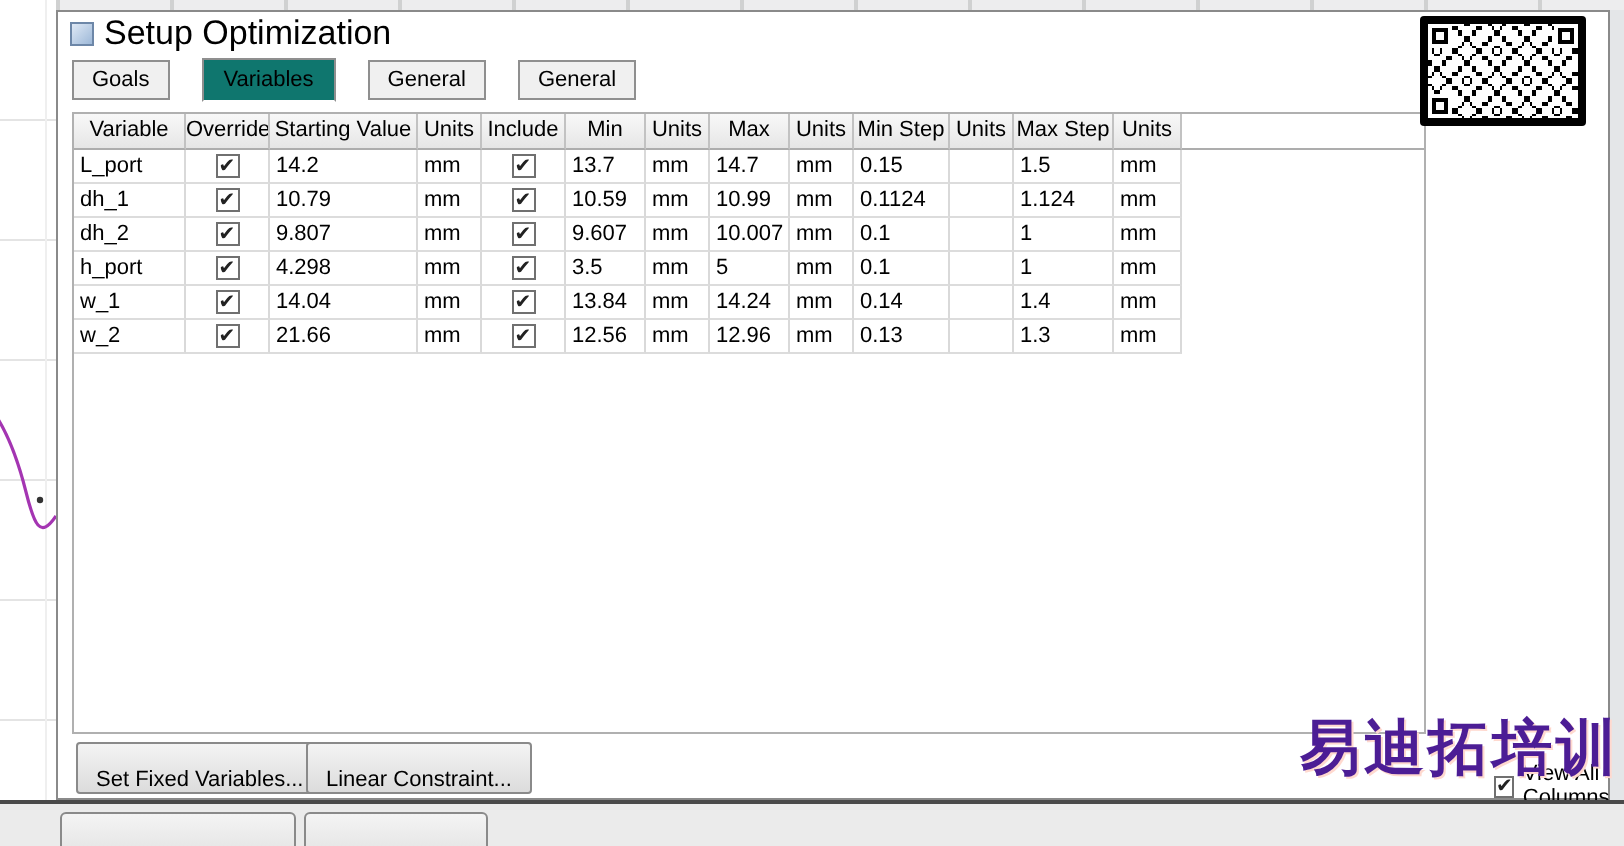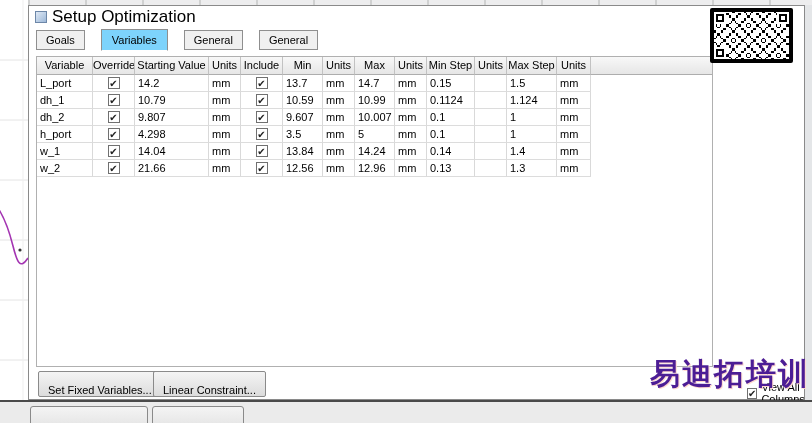--- a/index.html
+++ b/index.html
@@ -26,27 +26,27 @@
   .dialog { position:absolute; left:28px; top:5px; width:777px; height:395px; background:#fff;
     border:1px solid #8a8a8a; z-index:2; }
   .titlebar { height:22px; display:flex; align-items:center; padding-left:6px; gap:5px; }
   .dlg-icon { width:12px; height:12px; border:1px solid #6d87a8; background:linear-gradient(135deg,#dfe9f5,#9db8d8); }
   .title-text { font-size:17px; }
 
   
   .tab-strip { display:flex; align-items:flex-end; height:22px; margin-left:7px;gap:14px; }
   .tab { padding:3px 9px 3px; background:#f0f0f0; border:1px solid #8f8f8f; margin-right:2px;
     position:relative; cursor:default; }
-  .tab.active { background:#7dd3fc; border-bottom:1px solid #fff; padding:4px 10px 4px; z-index:3; margin-bottom:-1px; }
+  .tab.active { background:#0f766e; border-bottom:1px solid #fff; padding:4px 10px 4px; z-index:3; margin-bottom:-1px; }
 
   
   .grid { position:absolute; left:7px; top:50px; width:677px; height:311px; background:#fff;
     border:1px solid #b0b0b0; overflow:hidden; }
   .grow { display:flex; width:100%; }
-  .hrow { height:18px; }
+  .hrow { height:18px;align-items:flex-end; }
   .brow { height:17px; }
   .cell { flex:0 0 auto; overflow:hidden; white-space:nowrap; }
   .hcell { background:linear-gradient(#f8f8f8,#e6e6e6); border-right:1px solid #c2c2c2;
     border-bottom:1px solid #adadad; text-align:center; line-height:17px; }
   .bcell { border-right:1px solid #d9d9d9; border-bottom:1px solid #dcdcdc; line-height:16px;
     padding:0 3px; }
   .bcell.ck { display:flex; align-items:center; justify-content:center; padding:0; }
   .fill { flex:1 1 auto; }
   .hcell.fill { border-right:none; }
   .c-var{width:56px;} .c-ovr{width:42px;} .c-sv{width:74px;} .c-u{width:32px;}

